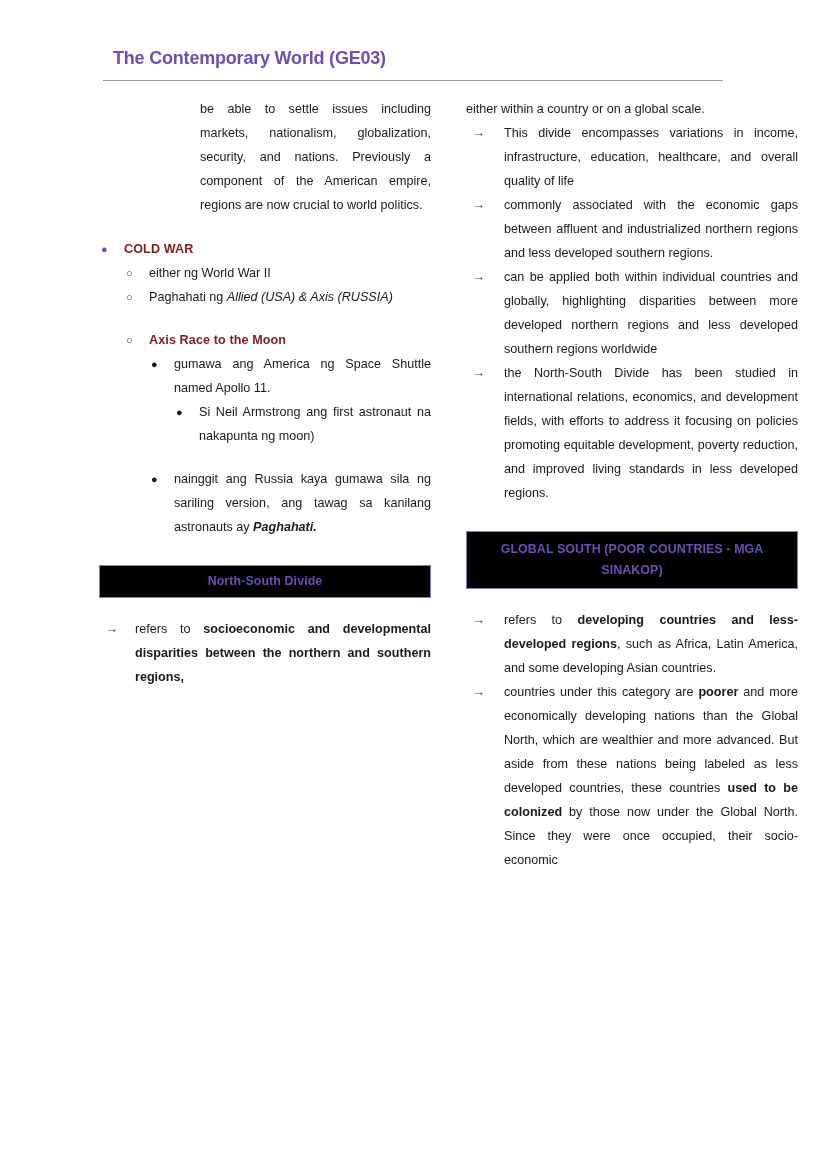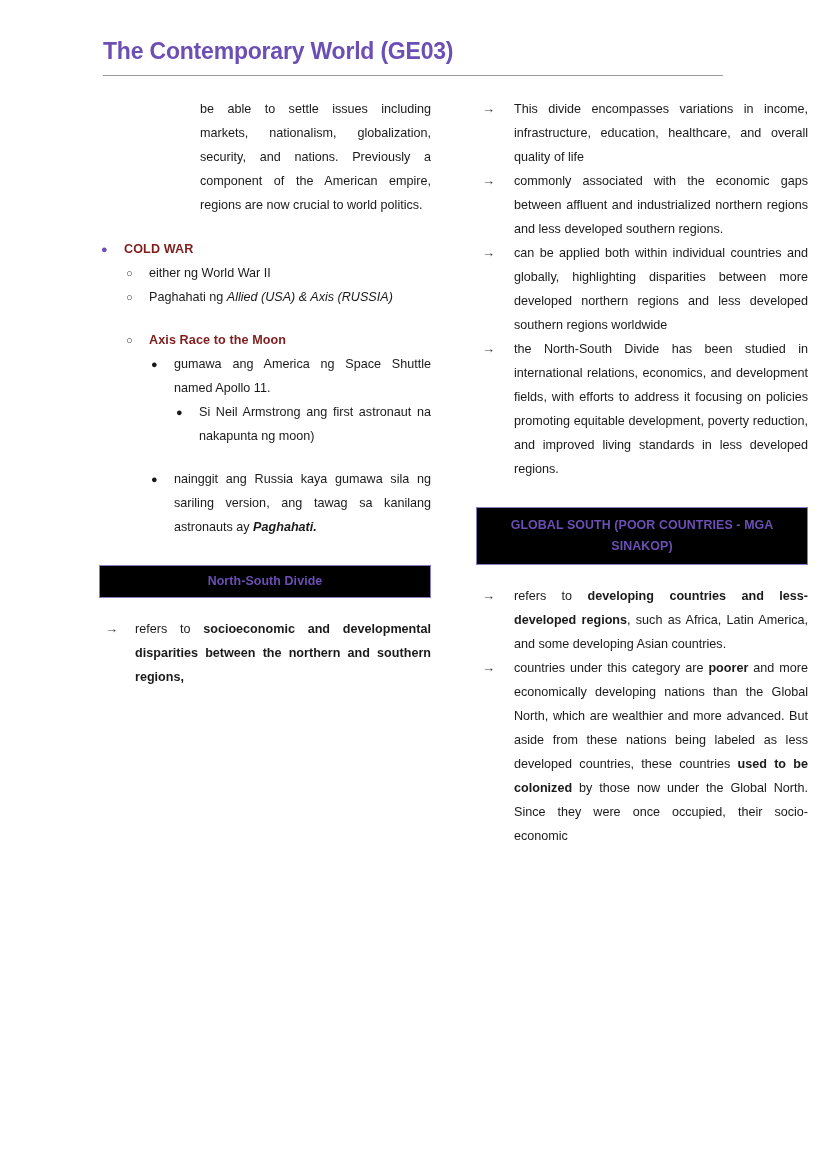--- a/index.html
+++ b/index.html
@@ -15,42 +15,42 @@
     color: #1a1a1a;
     position: relative;
     overflow: hidden;
   }
 
   
   .page-header {
     padding: 38px 105px 0 103px;
   }
   .doc-title {
-    font-size: 23px;
+    font-size: 18px;
     font-weight: bold;
     color: #6b4fb5;
     letter-spacing: -0.2px;
     line-height: 1.15;
-    margin: 0;
+    margin: 10px;
     white-space: nowrap;
   }
   .title-rule {
     margin-top: 11px;
     border-top: 1.4px solid #9a9a9a;
     width: 620px;
   }
 
   
   .columns {
     position: absolute;
     top: 97px;
     left: 0;
     right: 0;
     display: flex;
-    gap: 16px;
+    gap: 6px;
   }
   .col {
     width: 332px;
     font-size: 12.6px;
     line-height: 24px;
   }
   .col-left  { margin-left: 99px; }
   .col-right { margin-left: 29px; }
 
   
@@ -213,20 +213,21 @@
     <ul class="arrows tight">
       <li>
         <span class="arw">→</span>
         <span>refers to </span><strong class="b">socioeconomic and developmental disparities between the northern and southern regions</strong><strong class="b">,</strong>
       </li>
     </ul>
   </div>
 
   <div class="col col-right">
 
+    <p class="j" style="margin:0">either within a country or on a global scale.</p>
 
     <ul class="arrows">
       <li>
         <span class="arw">→</span>
         <span>This divide encompasses variations in income, infrastructure, education, healthcare, and overall quality of life</span>
       </li>
       <li>
         <span class="arw">→</span>
         <span>commonly associated with the economic gaps between affluent and industrialized northern regions and less developed southern regions.</span>
       </li>

